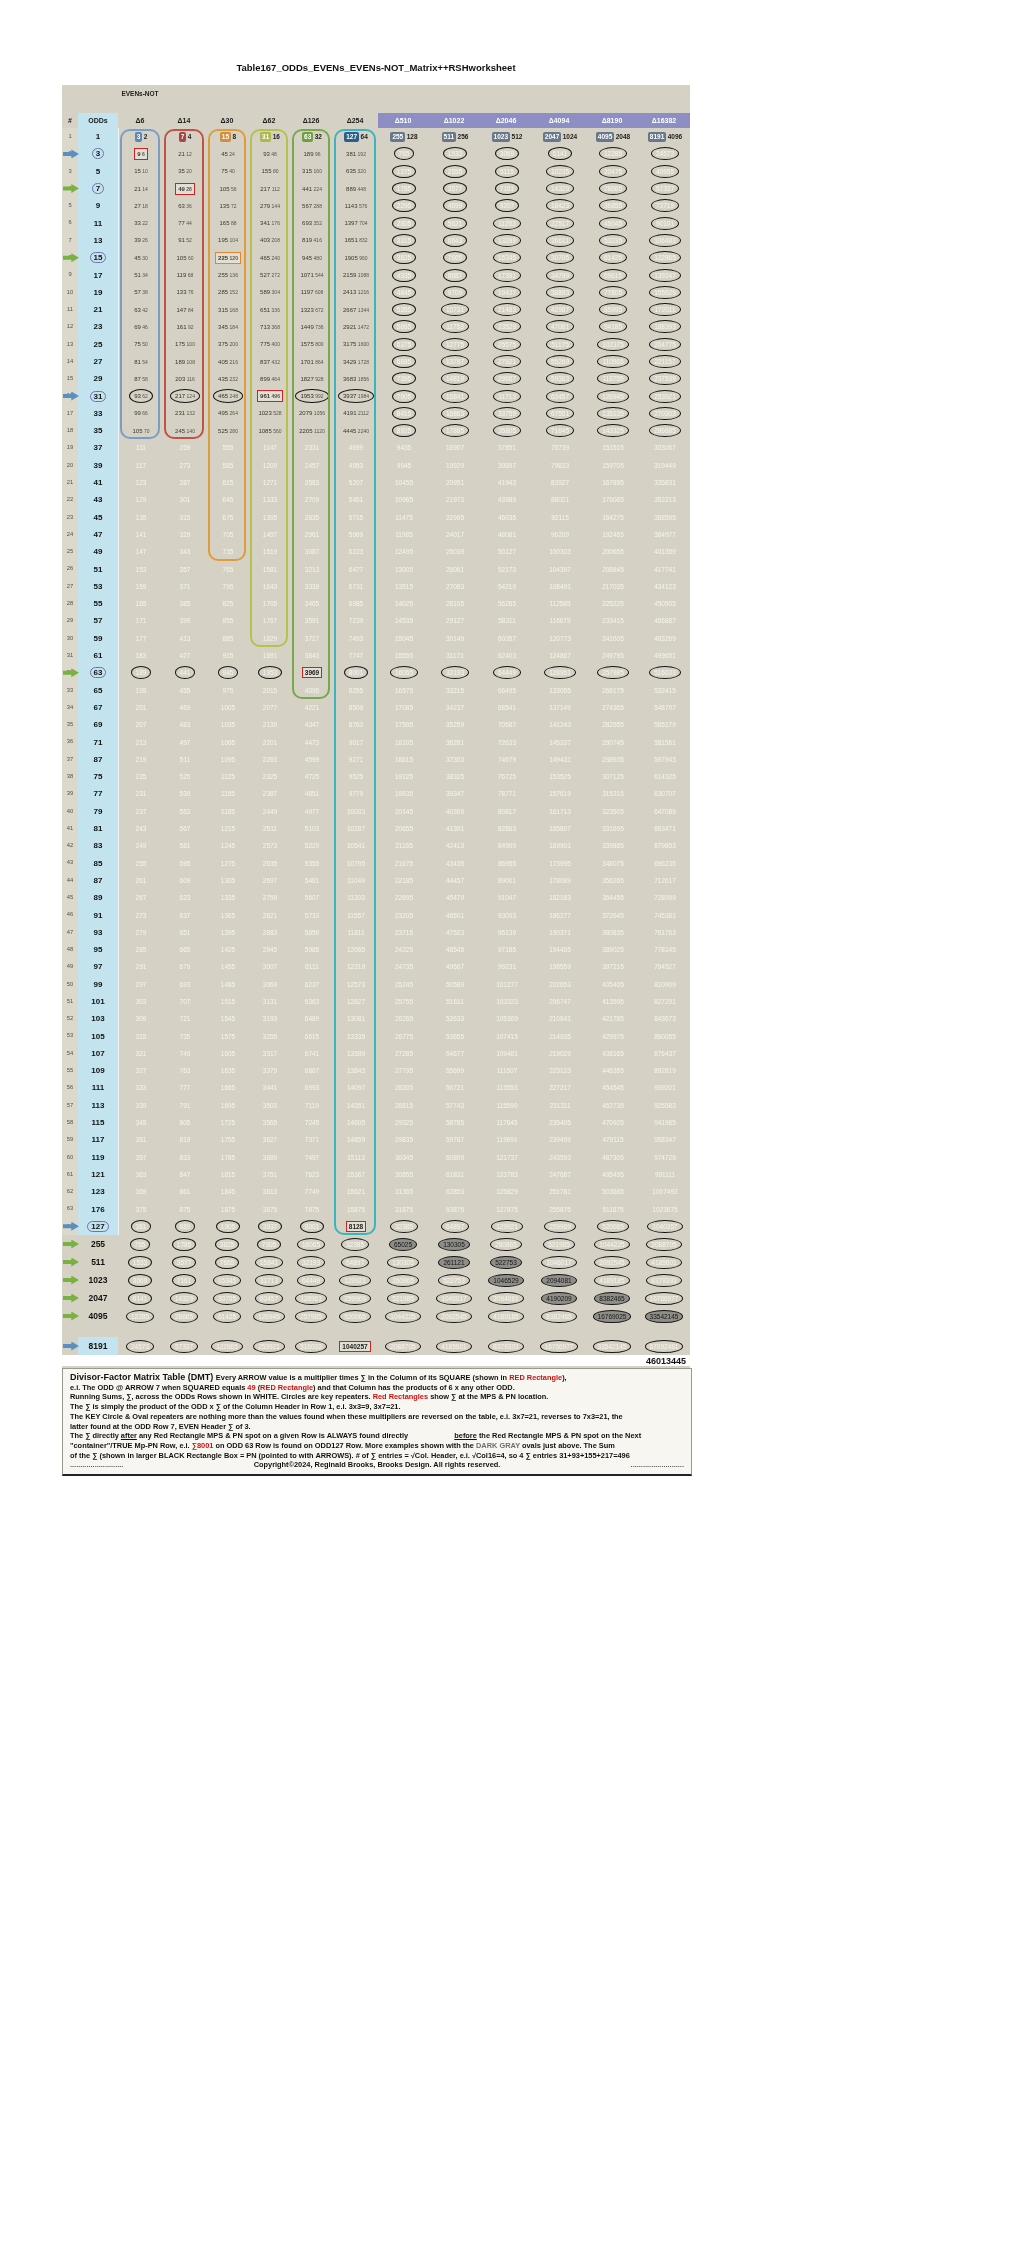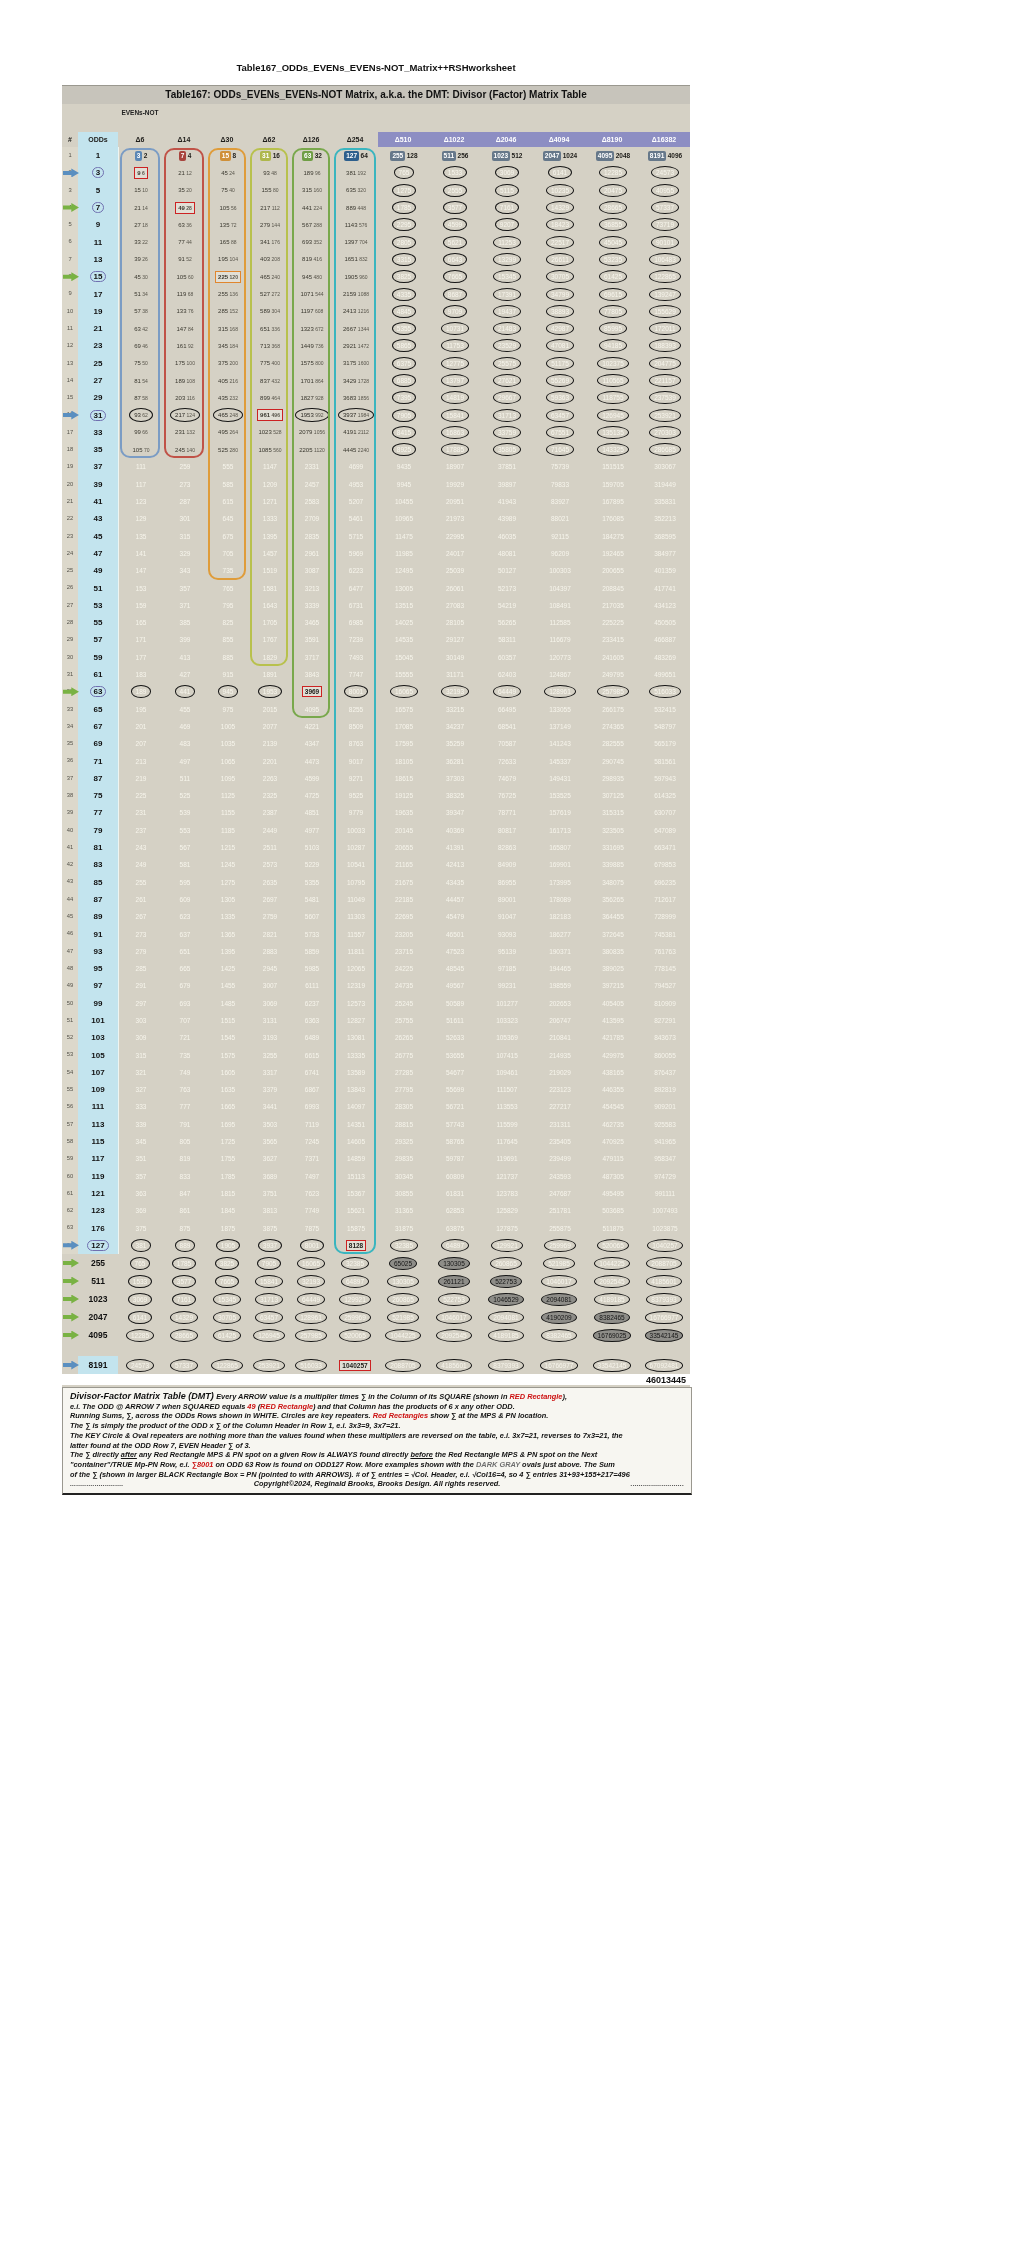--- a/index.html
+++ b/index.html
@@ -49,30 +49,29 @@
   .redbox{display:inline-block;border:1.5px solid #cc2222;padding:0 2px;line-height:9px;
         color:#1d1c18;font-weight:bold;background:rgba(255,255,255,.3);}
   .container{position:absolute;border-width:2px;border-style:solid;border-radius:10px;
         pointer-events:none;}
   .chip{display:inline-block;border-radius:2px;color:#fff;font-weight:bold;padding:0.5px 2px;
         line-height:8.5px;font-size:6.5px;}
   .evnum{font-weight:bold;color:#1d1c18;margin-left:1.5px;font-size:6.5px;}
   .pn-label{text-align:right;padding:1px 4px 0 0;font-size:9px;font-weight:bold;background:#fff;}
   .legend{background:#f7f6f1;border:1px solid #9a988f;border-bottom:2px solid #222;
         padding:4px 7px;font-size:7.4px;font-weight:bold;line-height:9.7px;color:#111;width:614px;}
-  .legend-line{white-space:nowrap;overflow:hidden;font-style:italic;}
+  .legend-line{white-space:nowrap;overflow:hidden;}
   .legend-split{display:flex;justify-content:space-between;}
 </style>
 </head>
 <body>
 
 <div class="page">
   <div class="sheet-title">Table167_ODDs_EVENs_EVENs-NOT_Matrix++RSHworksheet</div>
   <div class="tablewrap">
-    <div class="titlebar">Table167: ODDs_EVENs_EVENs-NOT Matrix, a.k.a. the DMT: Divisor (Factor) Matrix Table</div>
     <div class="hdr">
       <div class="evnot">EVENs-NOT</div>
       <div class="labels" id="labels">
           <div class="labels-purple"></div>
           <div class="lab" style="left: 0px; width: 16px;">#</div>
           <div class="lab lab-odds" style="left: 16px; width: 40px;">ODDs</div>
           <div class="lab" style="left: 56px; width: 44px;">Δ6</div>
           <div class="lab" style="left: 100px; width: 44px;">Δ14</div>
           <div class="lab" style="left: 144px; width: 42px;">Δ30</div>
           <div class="lab" style="left: 186px; width: 42px;">Δ62</div>
@@ -1371,21 +1370,21 @@
         </div>
       <div class="pn-label">46013445</div>
     </div>
     <div class="legend" id="legend">
         <div class="legend-line"><span style="font-size: 9px;">Divisor-Factor Matrix Table (DMT)   </span><span>Every ARROW value is a multiplier times ∑ in the Column of its SQUARE (shown in </span><span style="color: rgb(204, 17, 17);">RED Rectangle</span><span>),</span></div>
         <div class="legend-line"><span>e.i. The ODD @ ARROW 7 when SQUARED equals </span><span style="color: rgb(204, 17, 17);">49</span><span> (</span><span style="color: rgb(204, 17, 17);">RED Rectangle</span><span>) and that Column has the products of  6 x any other ODD.</span></div>
         <div class="legend-line"><span>Running Sums, ∑, across the ODDs Rows shown in WHITE. Circles are key repeaters. </span><span style="color: rgb(204, 17, 17);">Red Rectangles</span><span> show ∑ at the MPS &amp; PN location.</span></div>
         <div class="legend-line"><span>The ∑ is simply the product of the ODD x ∑ of the Column Header in Row 1, e.i. 3x3=9, 3x7=21.</span></div>
         <div class="legend-line"><span>The KEY Circle &amp; Oval repeaters are nothing more than the values found when these multipliers are reversed on the table, e.i. 3x7=21, reverses to 7x3=21, the</span></div>
         <div class="legend-line"><span>latter found at the ODD Row 7, EVEN Header ∑ of 3.</span></div>
-        <div class="legend-line"><span>The ∑ directly </span><span style="text-decoration: underline;">after</span><span> any Red Rectangle MPS &amp; PN spot on a given Row is ALWAYS found directly </span><span style="text-decoration: underline;">before</span><span> the Red Rectangle MPS &amp; PN spot on the Next</span></div>
+        <div class="legend-line"><span>The ∑ directly </span><span style="text-decoration: underline;">after</span><span> any Red Rectangle MPS &amp; PN spot on a given Row is ALWAYS found directly </span><span style="text-decoration: underline; margin-left: 44px;">before</span><span> the Red Rectangle MPS &amp; PN spot on the Next</span></div>
         <div class="legend-line"><span>"container"/TRUE Mp-PN Row, e.i. </span><span style="color: rgb(204, 17, 17);">∑8001</span><span> on ODD 63 Row is found on ODD127 Row.  More examples shown with the </span><span style="color: rgb(110, 110, 110);">DARK GRAY</span><span> ovals just above.        The Sum</span></div>
         <div class="legend-line"><span>of the ∑ (shown in larger BLACK Rectangle Box = PN (pointed to with ARROWS). # of ∑ entries = √Col. Header, e.i. √Col16=4, so 4 ∑ entries 31+93+155+217=496</span></div>
         <div class="legend-line legend-split">
           <span style="color: rgb(85, 85, 85);">..........................</span>
           <span>Copyright©2024, Reginald Brooks, Brooks Design. All rights reserved.</span>
           <span style="color: rgb(85, 85, 85);">..........................</span>
         </div>
       </div>
   </div>
 </div>

